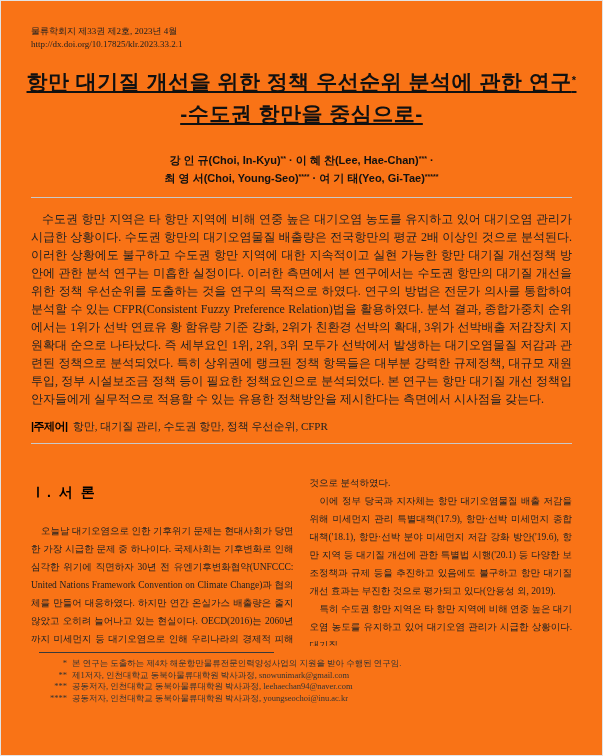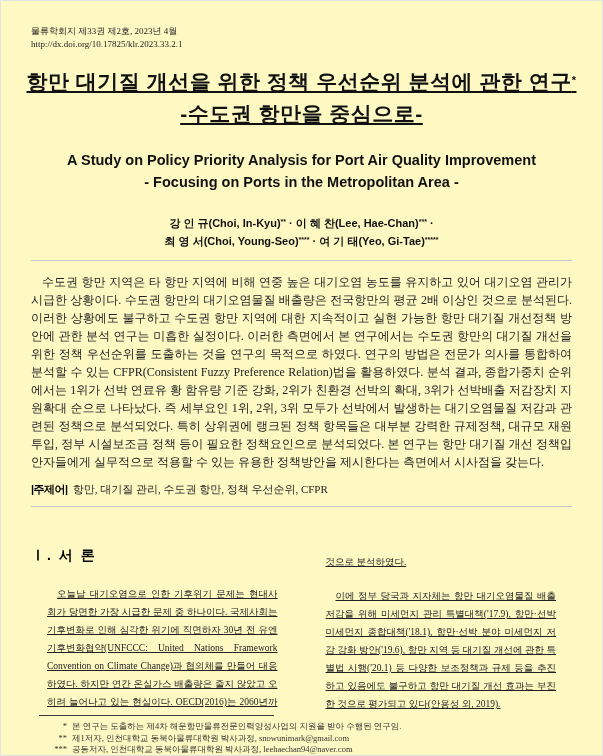--- a/index.html
+++ b/index.html
@@ -1,20 +1,20 @@
 <!DOCTYPE html>
 <html lang="ko"><head>
 <meta charset="utf-8">
 <style>
   html,body { margin:0; padding:0; background:#f2f2f2; }
   .page {
     position:relative;
     width:603px; height:756px;
     margin:0 auto;
-    background:#fef9c3;
+    background:#f97316;
     border:1px solid #e3e3e3;
     box-sizing:border-box;
     overflow:hidden;
     color:#1c1c1c;
     font-family:"Liberation Serif", serif;
   }
   
   .journal-header {
     margin:24px 30px 0;
     font-size:9px;
@@ -102,21 +102,21 @@
   .section-heading {
     font-family:"Liberation Sans", sans-serif;
     font-weight:bold;
     font-size:14px;
     line-height:20px;
     letter-spacing:2px;
     margin:8px 0 20px 0;
     text-align:left;
     color:#000;
   }
-  .col p { margin:16px; text-indent:10px;text-decoration:underline; }
+  .col p { margin:0; text-indent:10px; }
   .col p.cont { text-indent:0; }
   .col p + p { margin-top:0; }
   
   .footnote-block { margin:6px 30px 0; }
   .fn-rule {
     border:0;
     border-top:1px solid #3a3a3a;
     width:235px;
     margin:0 0 5px 8px;
   }
@@ -137,24 +137,20 @@
   <header class="journal-header">
     <div>물류학회지 제33권 제2호, 2023년 4월</div>
     <div>http://dx.doi.org/10.17825/klr.2023.33.2.1</div>
   </header>
 
   <div class="kr-title">
     <div><span>항만 대기질 개선을 위한 정책 우선순위 분석에 관한 연구</span><sup>*</sup></div>
     <div>-수도권 항만을 중심으로-</div>
   </div>
 
-  <div class="en-title">
-    <div>A Study on Policy Priority Analysis for Port Air Quality Improvement</div>
-    <div>- Focusing on Ports in the Metropolitan Area -</div>
-  </div>
 
   <div class="authors">
     <div class="author-line"><span>강 인 규(Choi, In-Kyu)</span><sup>**</sup><span> · </span><span>이 혜 찬(Lee, Hae-Chan)</span><sup>***</sup><span> ·</span></div>
     <div class="author-line"><span>최 영 서(Choi, Young-Seo)</span><sup>****</sup><span> · </span><span>여 기 태(Yeo, Gi-Tae)</span><sup>*****</sup></div>
   </div>
 
   <hr class="rule-light">
 
   <p class="abstract">수도권 항만 지역은 타 항만 지역에 비해 연중 높은 대기오염 농도를 유지하고 있어 대기오염 관리가 시급한 상황이다. 수도권 항만의 대기오염물질 배출량은 전국항만의 평균 2배 이상인 것으로 분석된다. 이러한 상황에도 불구하고 수도권 항만 지역에 대한 지속적이고 실현 가능한 항만 대기질 개선정책 방안에 관한 분석 연구는 미흡한 실정이다. 이러한 측면에서 본 연구에서는 수도권 항만의 대기질 개선을 위한 정책 우선순위를 도출하는 것을 연구의 목적으로 하였다. 연구의 방법은 전문가 의사를 통합하여 분석할 수 있는 CFPR(Consistent Fuzzy Preference Relation)법을 활용하였다. 분석 결과, 종합가중치 순위에서는 1위가 선박 연료유 황 함유량 기준 강화, 2위가 친환경 선박의 확대, 3위가 선박배출 저감장치 지원확대 순으로 나타났다. 즉 세부요인 1위, 2위, 3위 모두가 선박에서 발생하는 대기오염물질 저감과 관련된 정책으로 분석되었다. 특히 상위권에 랭크된 정책 항목들은 대부분 강력한 규제정책, 대규모 재원 투입, 정부 시설보조금 정책 등이 필요한 정책요인으로 분석되었다. 본 연구는 항만 대기질 개선 정책입안자들에게 실무적으로 적용할 수 있는 유용한 정책방안을 제시한다는 측면에서 시사점을 갖는다.</p>
 

